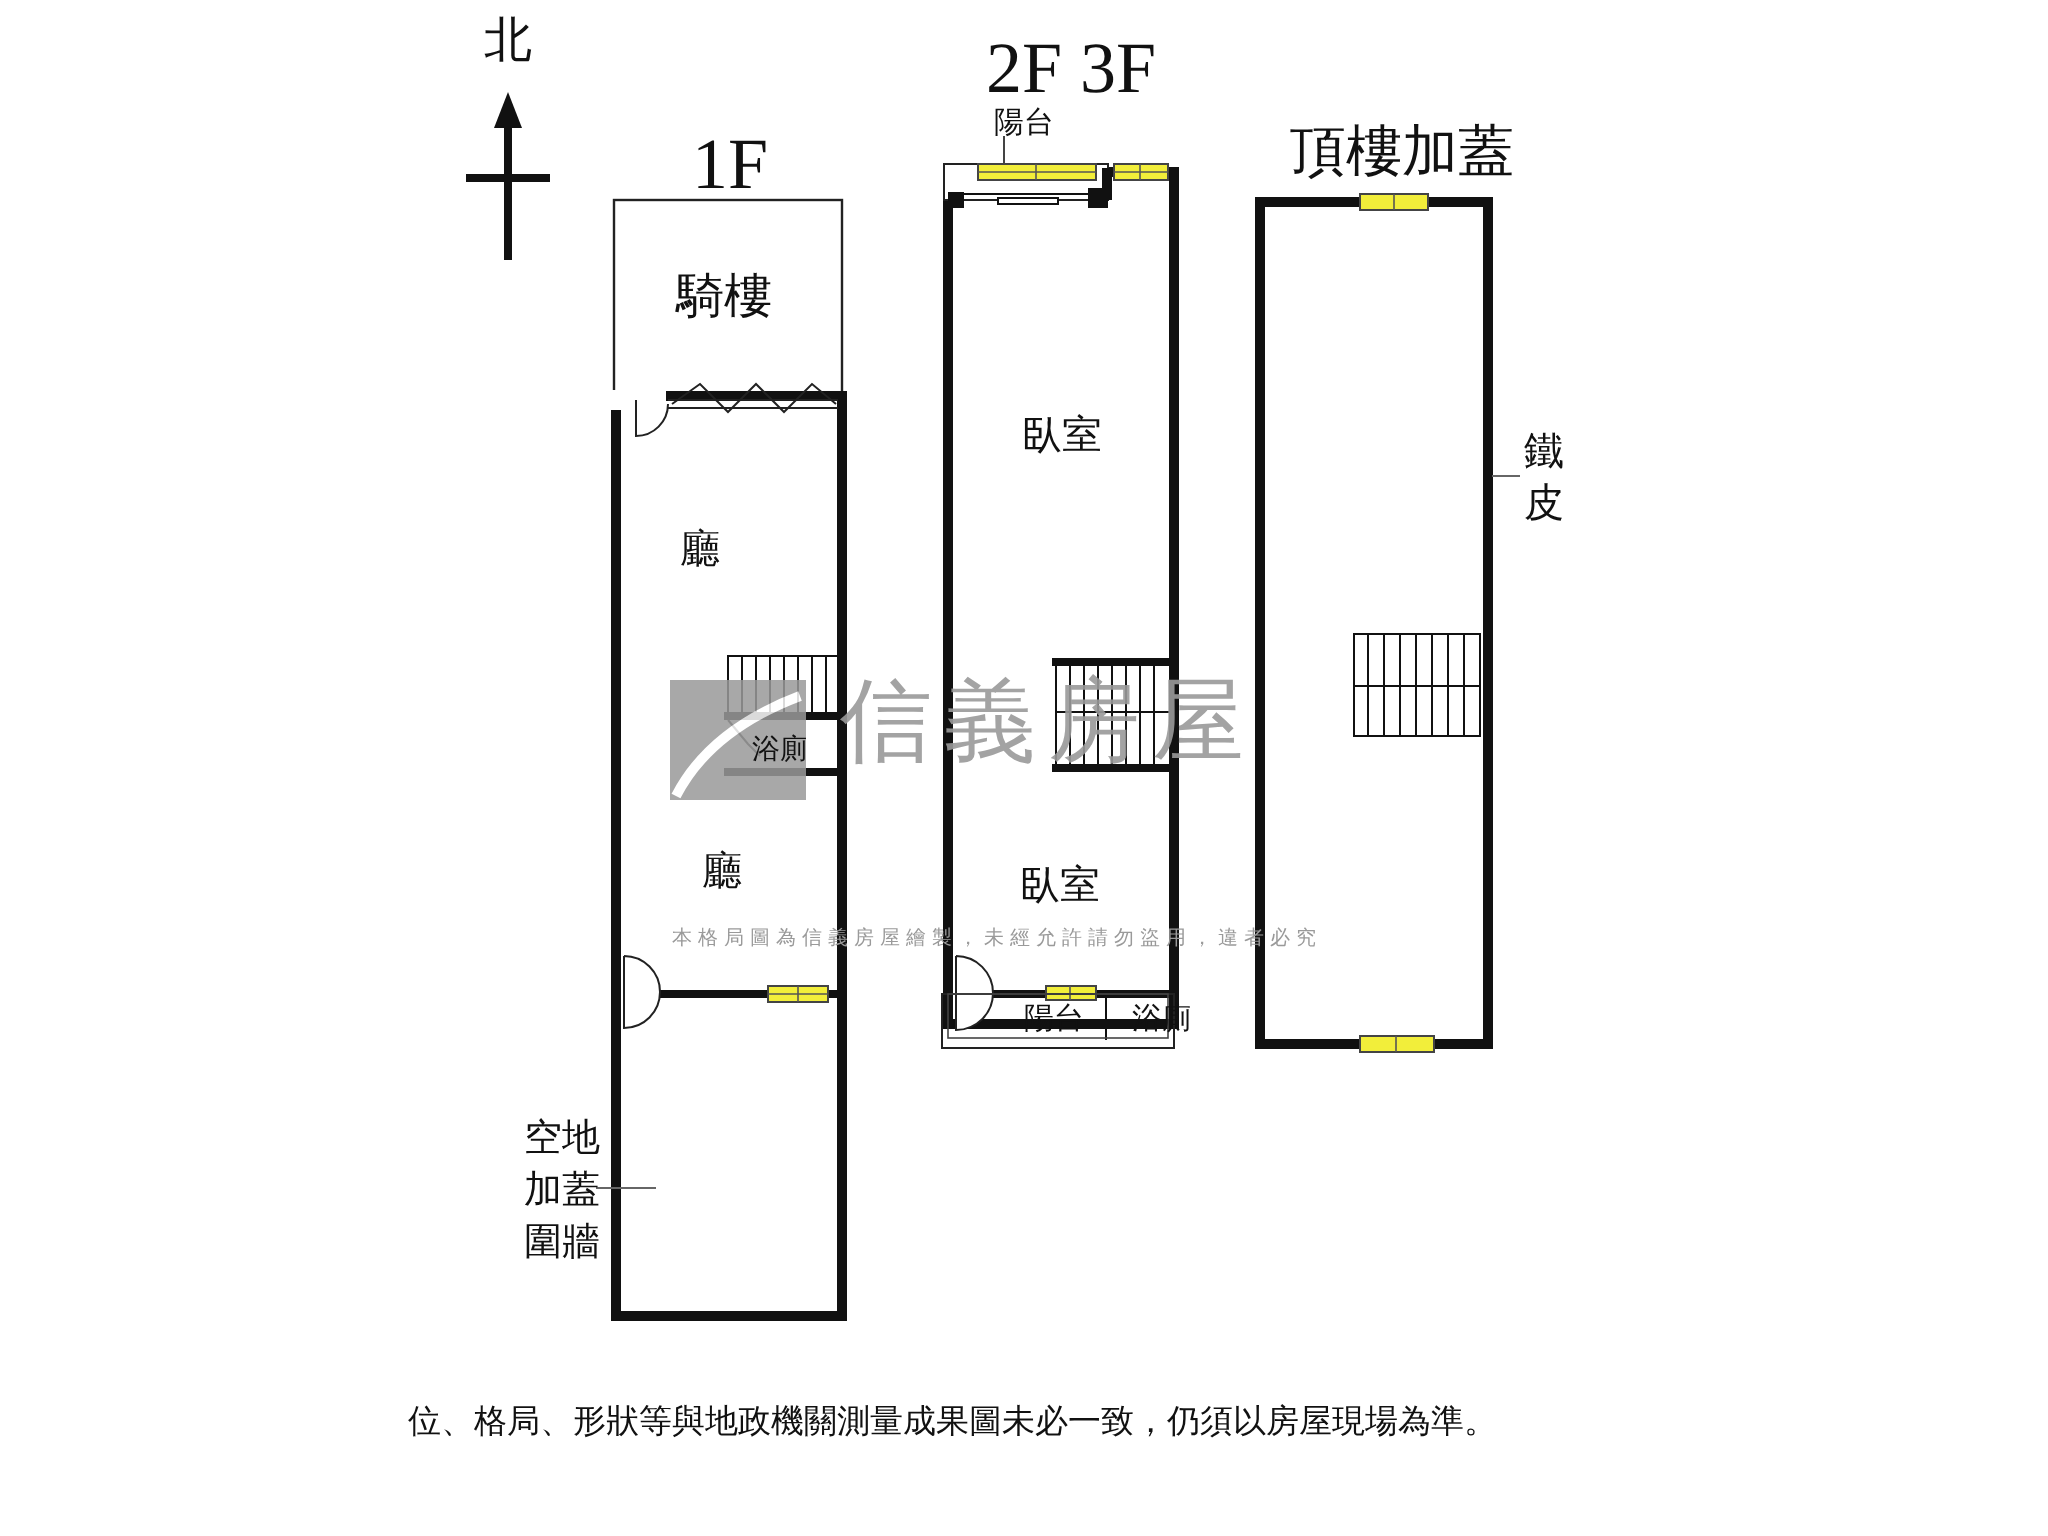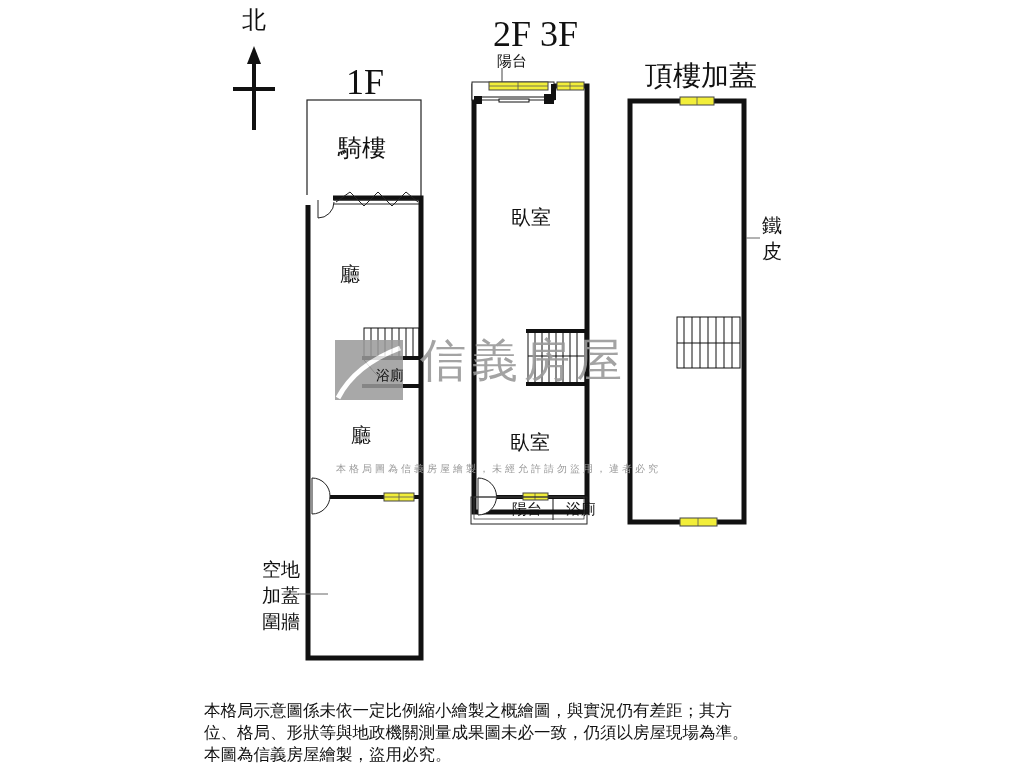--- a/index.html
+++ b/index.html
@@ -154,16 +154,14 @@
 <div class="lbl sans small" style="left:500px; top:502px;">陽台</div>
 <div class="lbl sans small" style="left:554px; top:502px;">浴廁</div>
 
 <div class="lbl sans" style="left:645px; top:62px; font-size:28px;">頂樓加蓋</div>
 <div class="lbl sans" style="left:762px; top:212px; font-size:20px; line-height:26px;">
   <div>鐵</div>
   <div>皮</div>
 </div>
 
 <div class="disclaimer">
-  <div>本格局示意圖係未依一定比例縮小繪製之概繪圖，與實況仍有差距；其方</div>
   <div>位、格局、形狀等與地政機關測量成果圖未必一致，仍須以房屋現場為準。</div>
-  <div>本圖為信義房屋繪製，盜用必究。</div>
 </div>
 
 </body></html>

